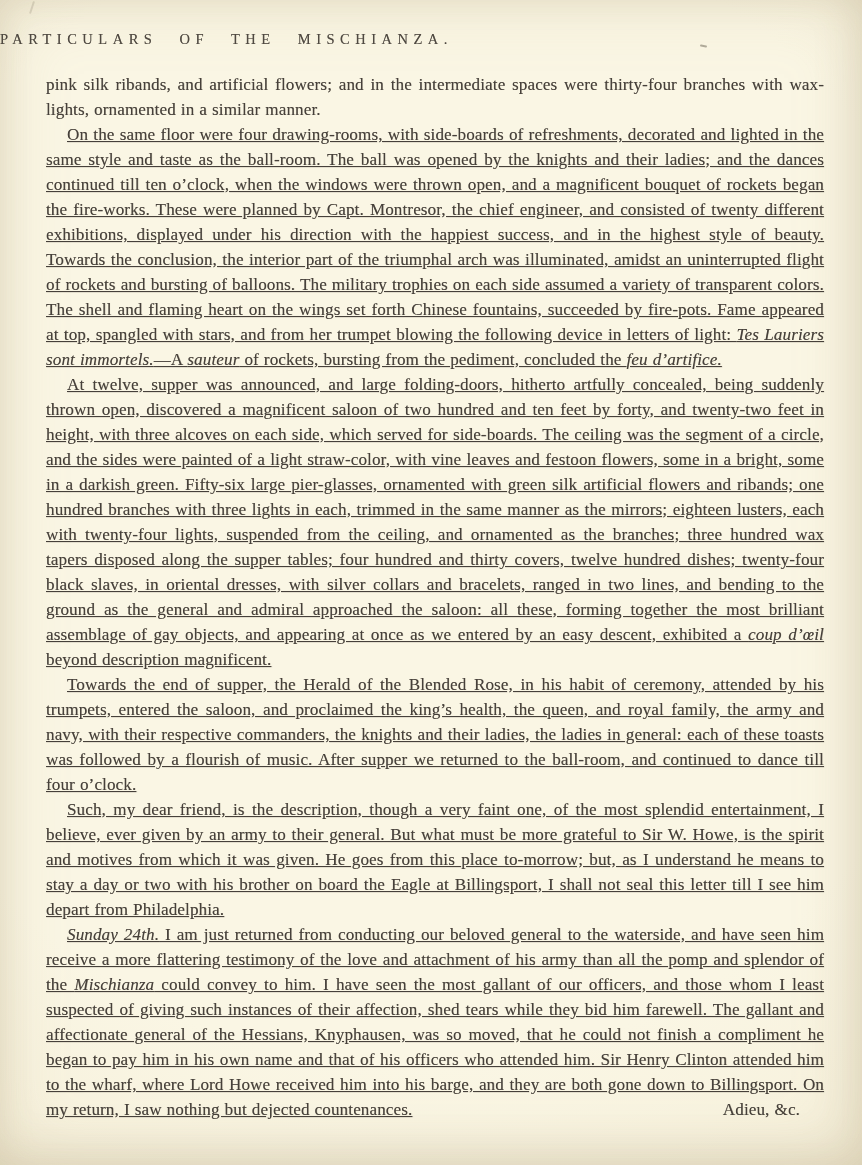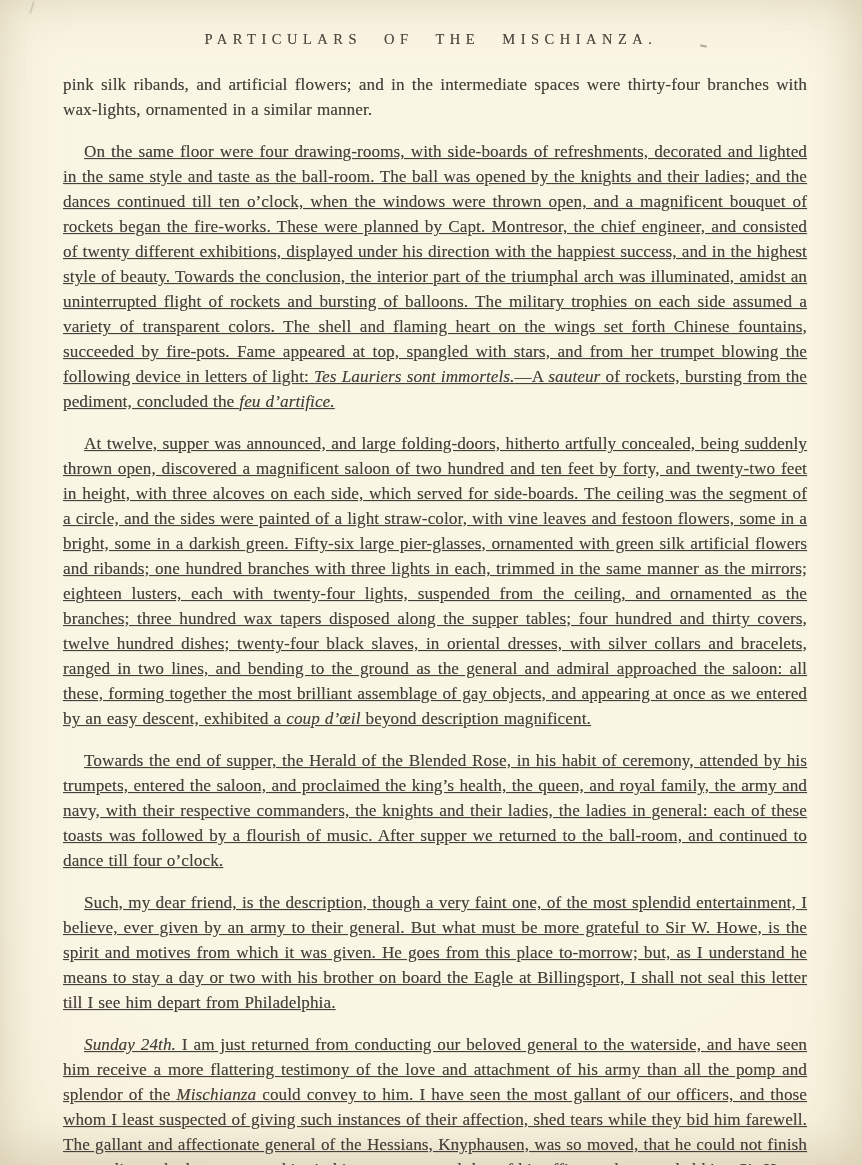--- a/index.html
+++ b/index.html
@@ -14,39 +14,38 @@
     overflow: hidden;
     background:
       radial-gradient(ellipse 120% 90% at 48% 42%, #faf6e4 55%, #f5efd9 82%, #ece5cd 100%);
     box-shadow:
       inset 0 0 70px rgba(178,158,118,0.22),
       inset -10px -14px 40px rgba(150,130,95,0.14),
       inset 6px 4px 30px rgba(190,175,140,0.10);
     color: var(--ink, #46403a);
   }
   .running-head {
-    text-align: center;
     padding-top: 30px;
     font-size: 14.5px;
     line-height: 18px;
     letter-spacing: 5.5px;
     word-spacing: 13px;
     color: var(--header-ink, #4f4941);
     text-shadow: 0 0 0.6px rgba(79,73,65,0.55);
   }
   .text-block {
     margin: 24px 38px 0 46px;
     text-align: justify;
     font-size: 17px;
     line-height: 25px;
     letter-spacing: 0.15px;
     word-spacing: 0.6px;
     text-shadow: 0.3px 0.3px 0.5px rgba(70,64,54,0.45);
   }
-  .text-block p { margin: 17px; }
+  .text-block p { margin: 0; }
   .text-block p.indent { text-indent: 21px; text-decoration: underline; }
   .signoff { float: right; margin-right: 24px; }
   .ink-speck {
     position: absolute; left: 700px; top: 45px;
     width: 7px; height: 2px; border-radius: 2px;
     background: rgba(104,96,82,0.5);
     transform: rotate(9deg);
   }
   .edge-smudge {
     position: absolute; left: 31px; top: 1px;

